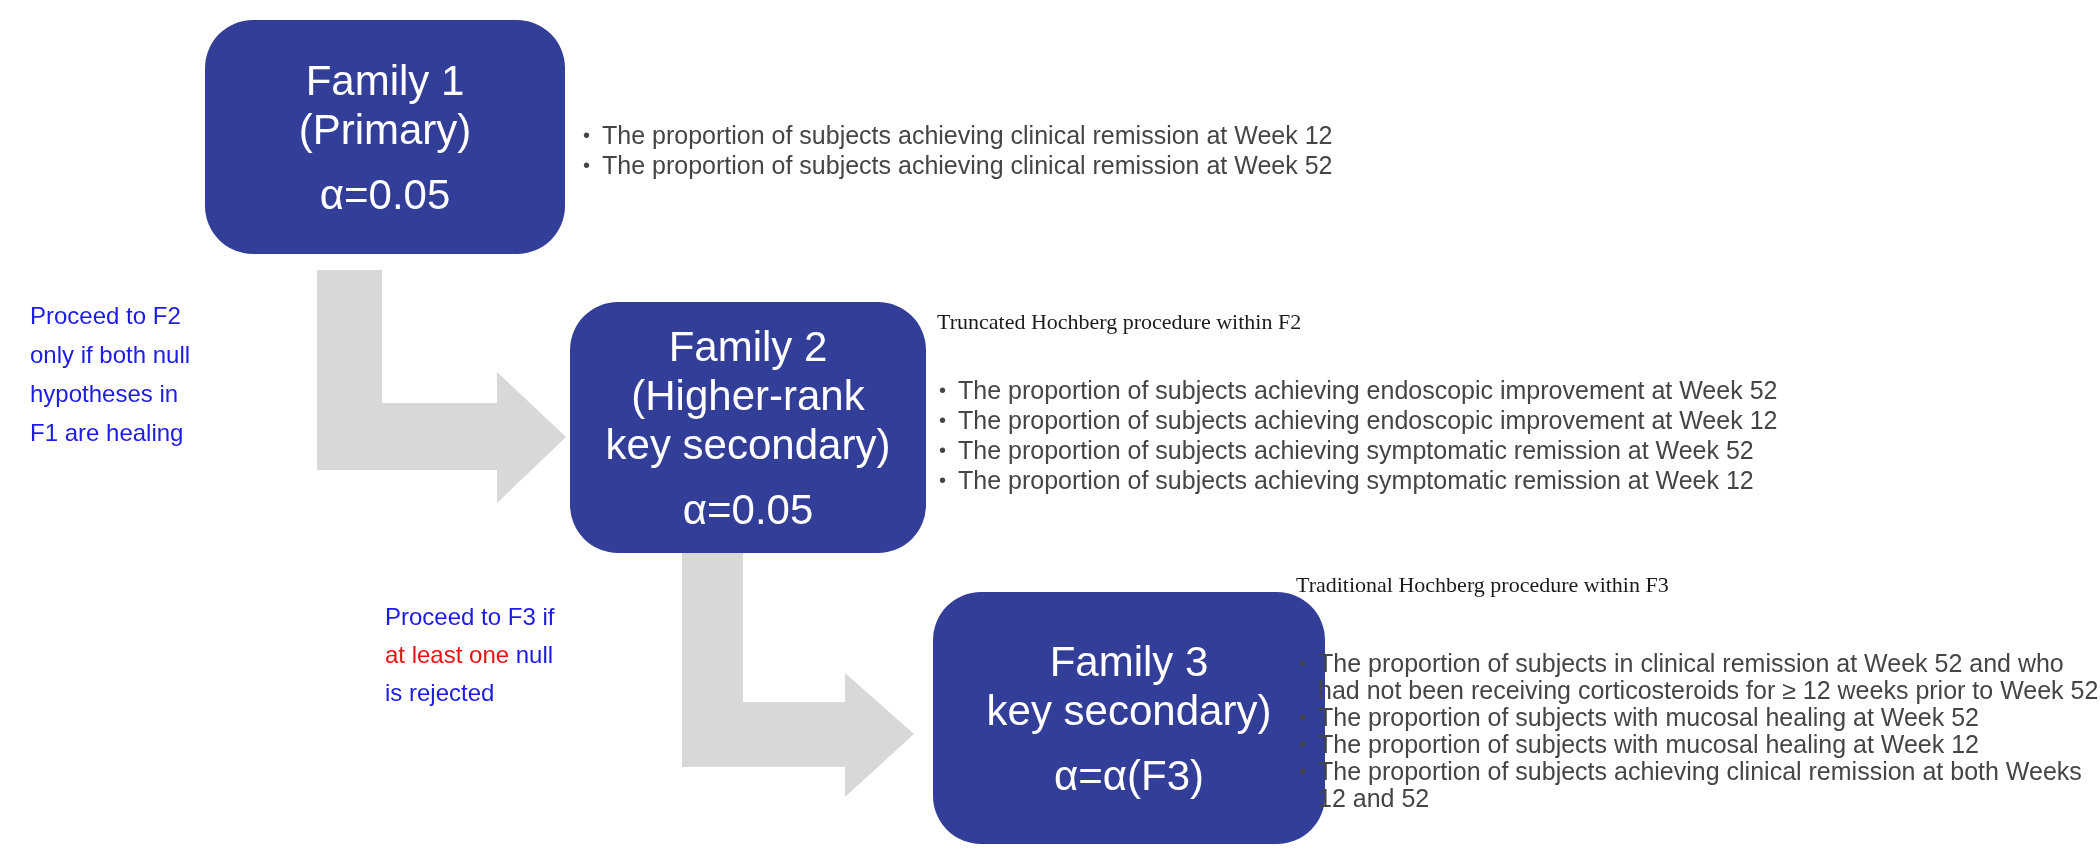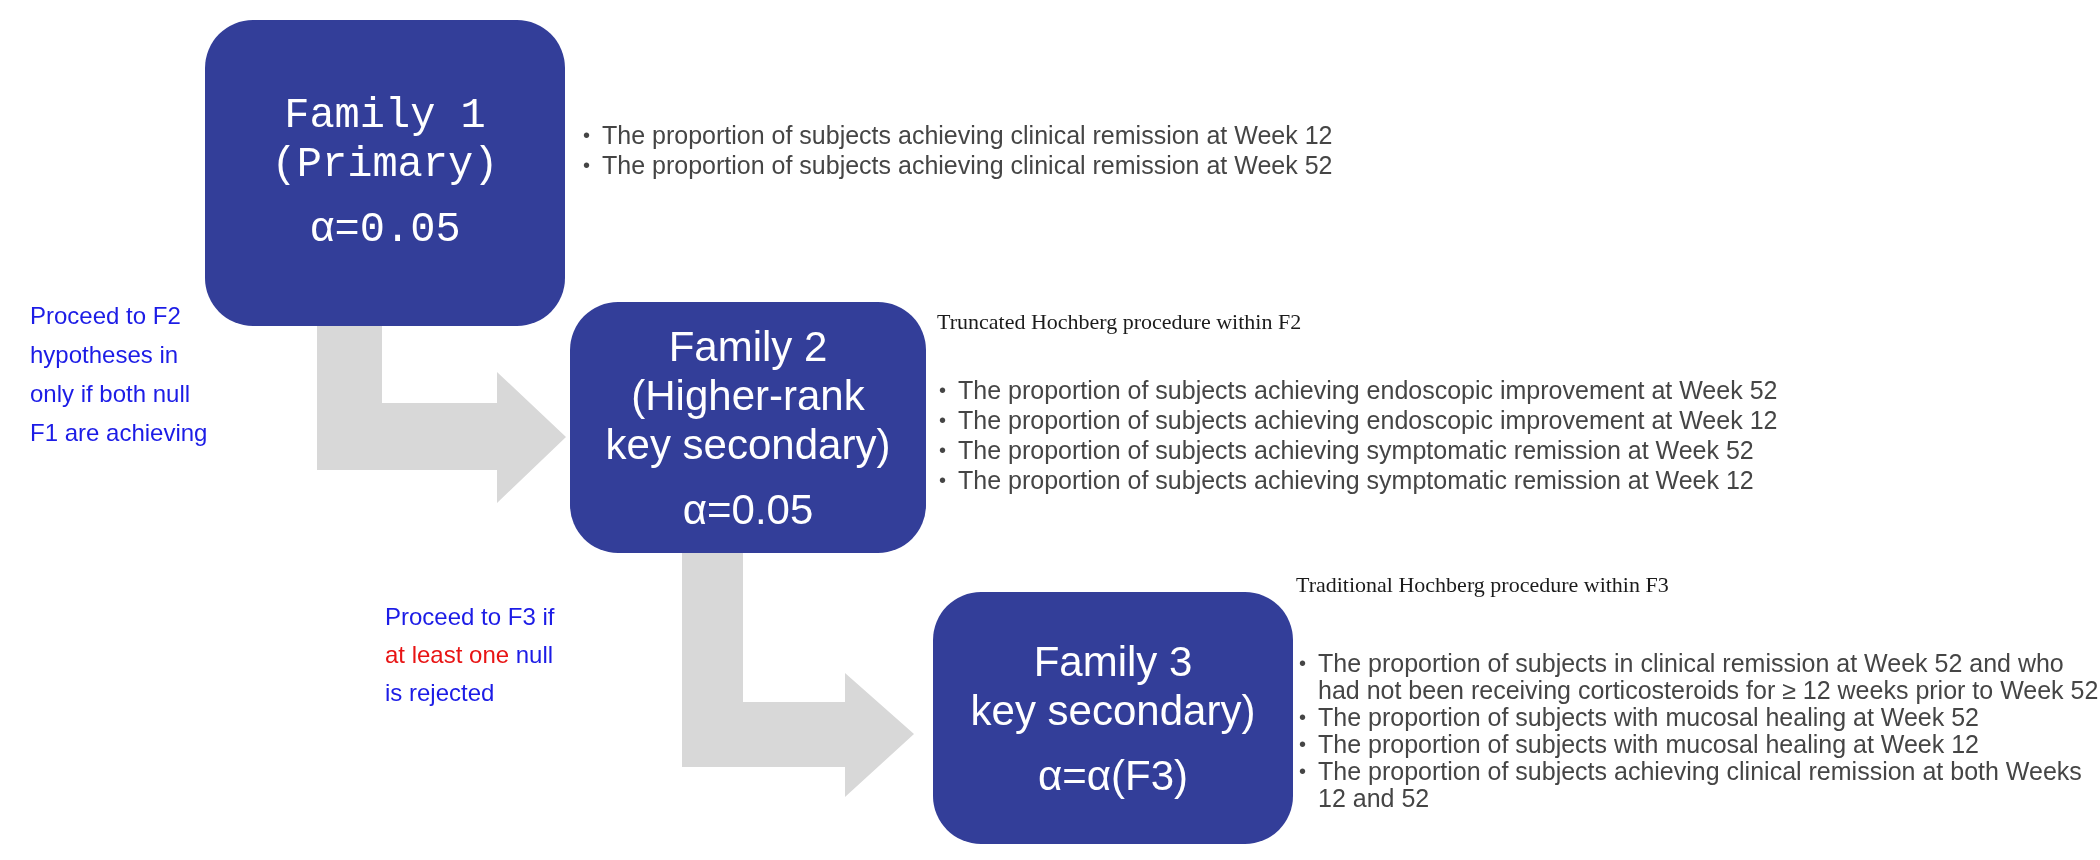--- a/index.html
+++ b/index.html
@@ -27,23 +27,23 @@
   .family-box{
     position:absolute;
     background:var(--box-blue);
     border-radius:48px;
     color:var(--box-text);
     display:flex;flex-direction:column;
     align-items:center;justify-content:center;
     text-align:center;
     font-size:42px;line-height:49px;
   }
-  #box-family-1{left:205px;top:20px;width:360px;height:306px;font-family:Liberation Mono, monospace;}
+  #box-family-1{left:205px;top:20px;width:360px;height:234px;}
   #box-family-2{left:570px;top:302px;width:356px;height:251px;}
-  #box-family-3{left:933px;top:592px;width:360px;height:252px;}
+  #box-family-3{left:933px;top:592px;width:392px;height:252px;}
   .family-alpha{margin-top:16px;}
 
   .annotation{
     position:absolute;
     text-align:left;
     color:var(--annotation-blue);
     font-size:24px;line-height:39px;
   }
   #annotation-1{left:30px;top:296px;width:288px;}
   #annotation-2{left:385px;top:598px;width:288px;line-height:38px;}
@@ -105,23 +105,23 @@
   <div class="family-box" id="box-family-3">
     <div>Family 3</div>
     <div>
         <div>key secondary)</div>
       </div>
     <div class="family-alpha">α=α(F3)</div>
   </div>
 
   <div class="annotation" id="annotation-1">
       <div>Proceed to F2</div>
+      <div>only if both null</div>
       <div>hypotheses in</div>
-      <div>only if both null</div>
-      <div>F1 are achieving</div>
+      <div>F1 are healing</div>
     </div>
 
   <div class="annotation" id="annotation-2">
     <div>
       <span>Proceed to F3 if</span>
     </div>
     <div>
       <span class="red-segment">at least one</span><span> null</span>
     </div>
     <div>

